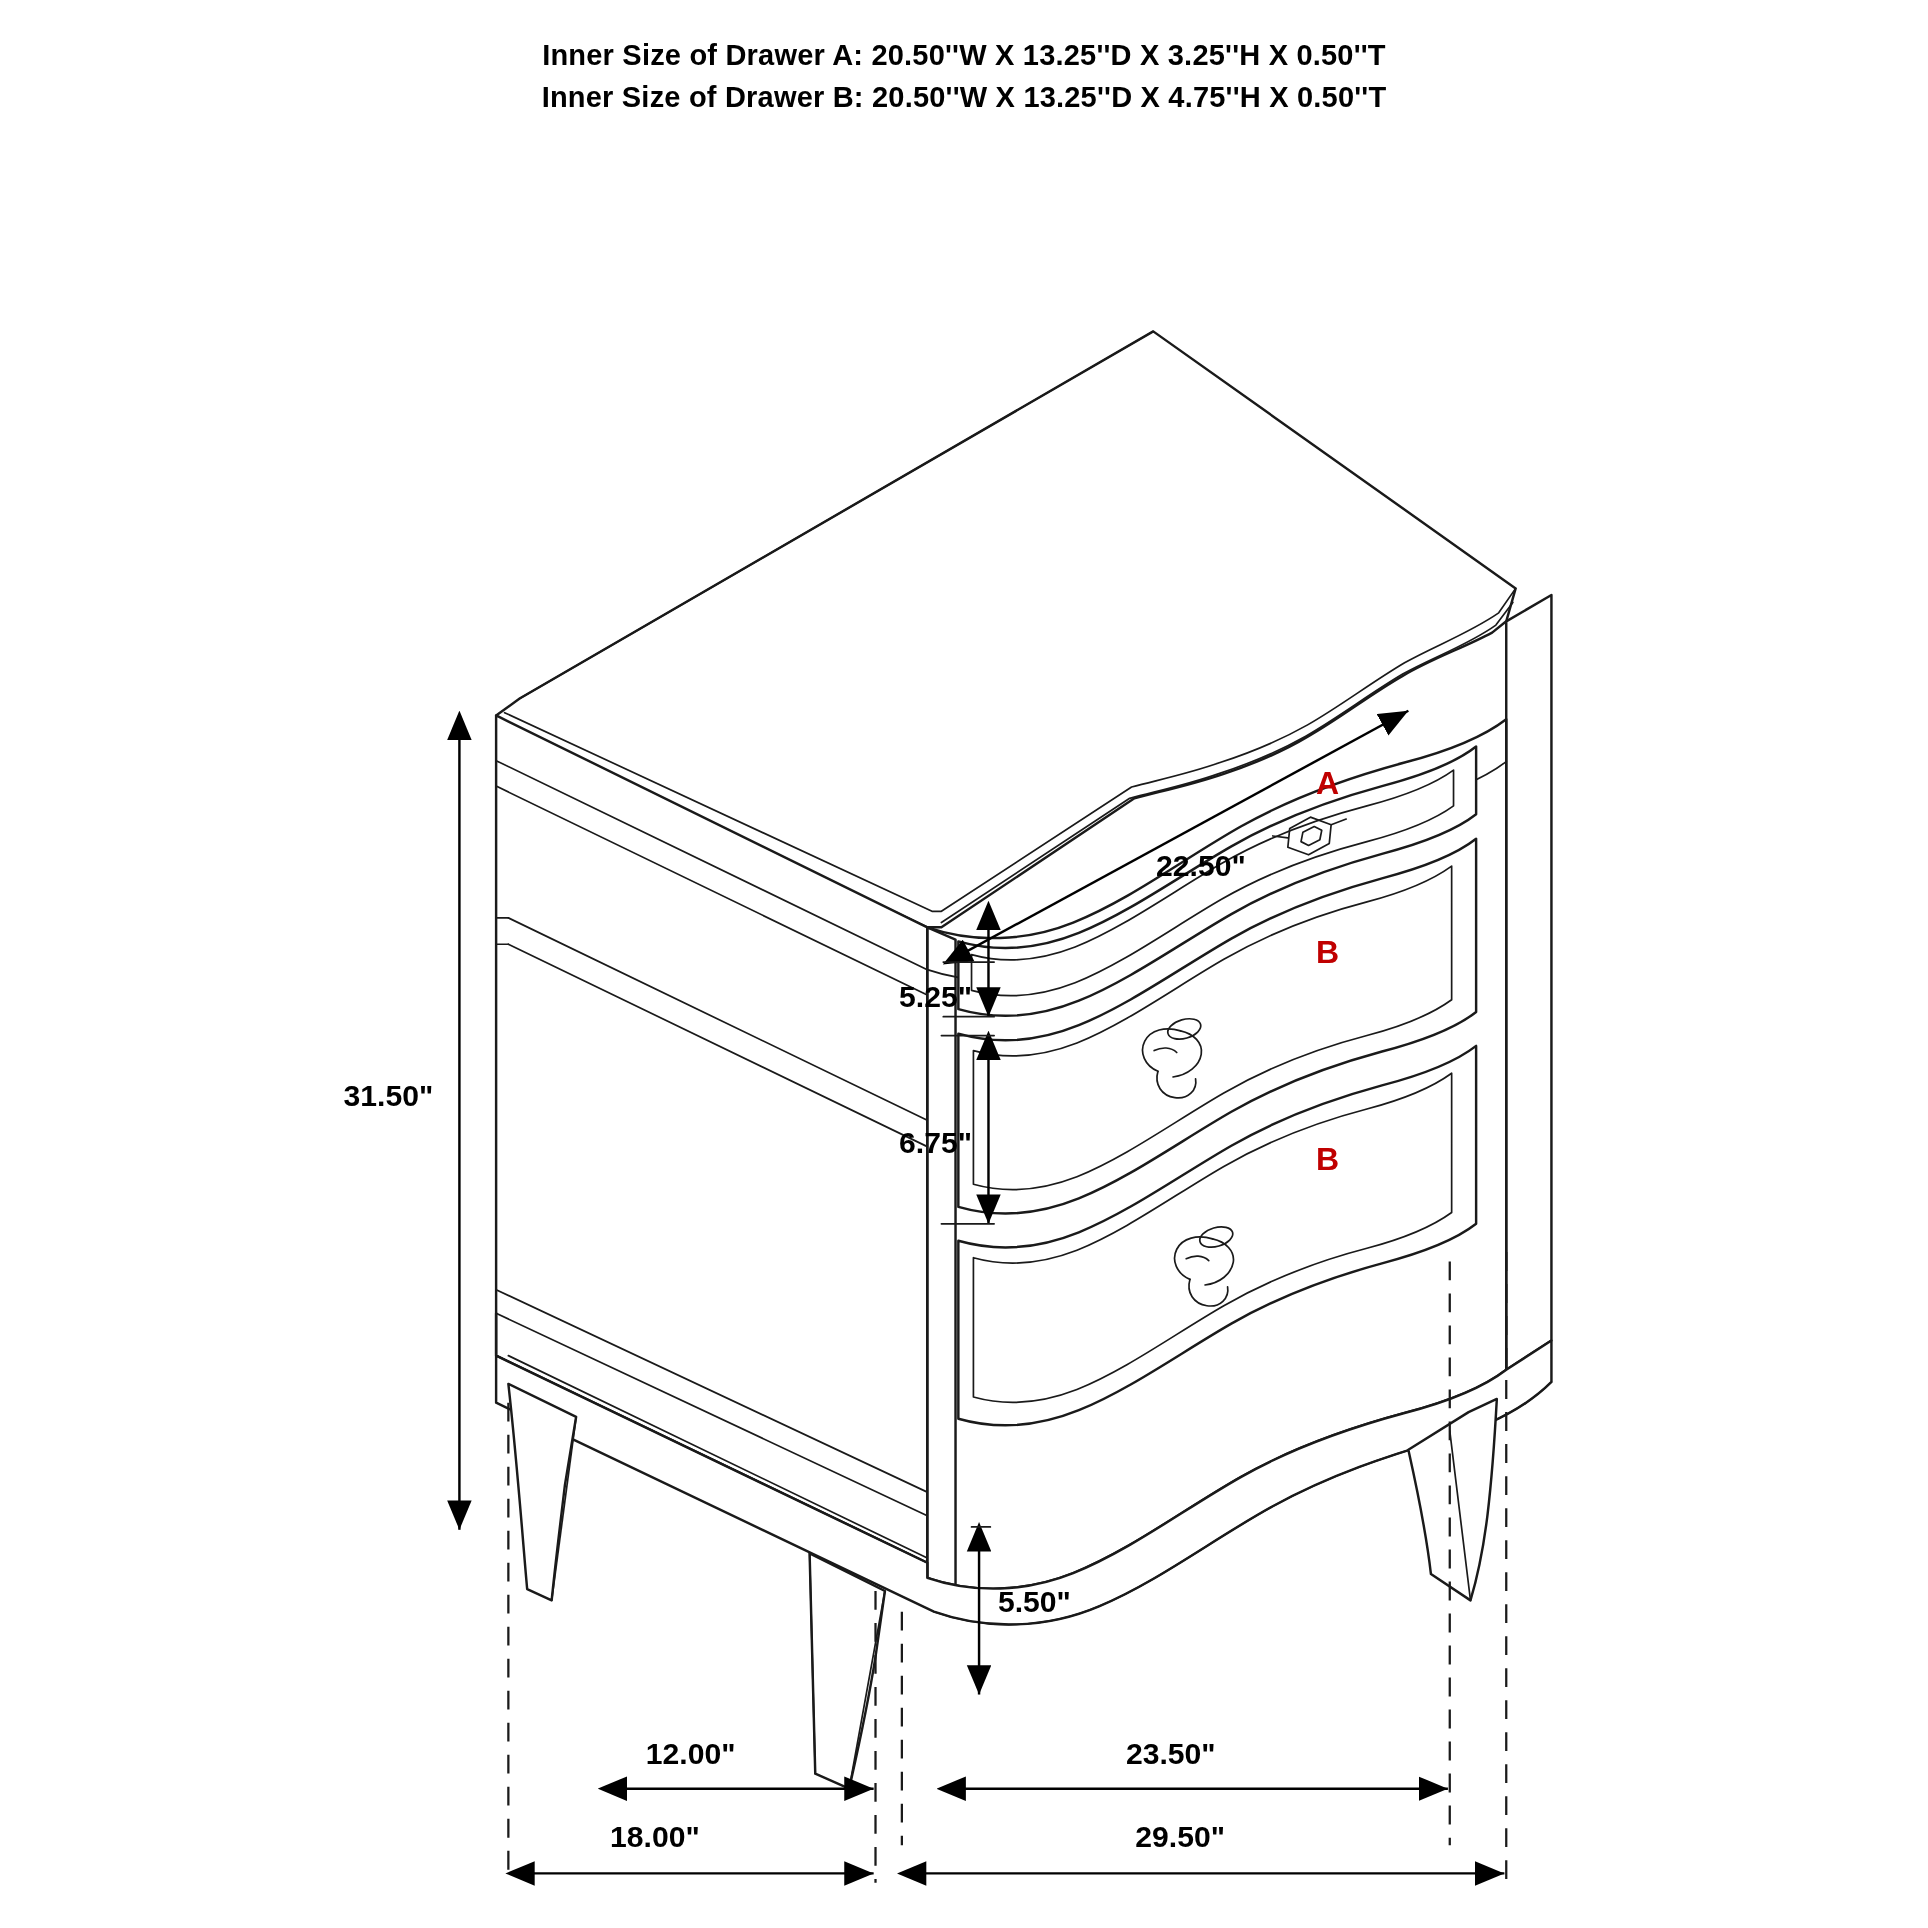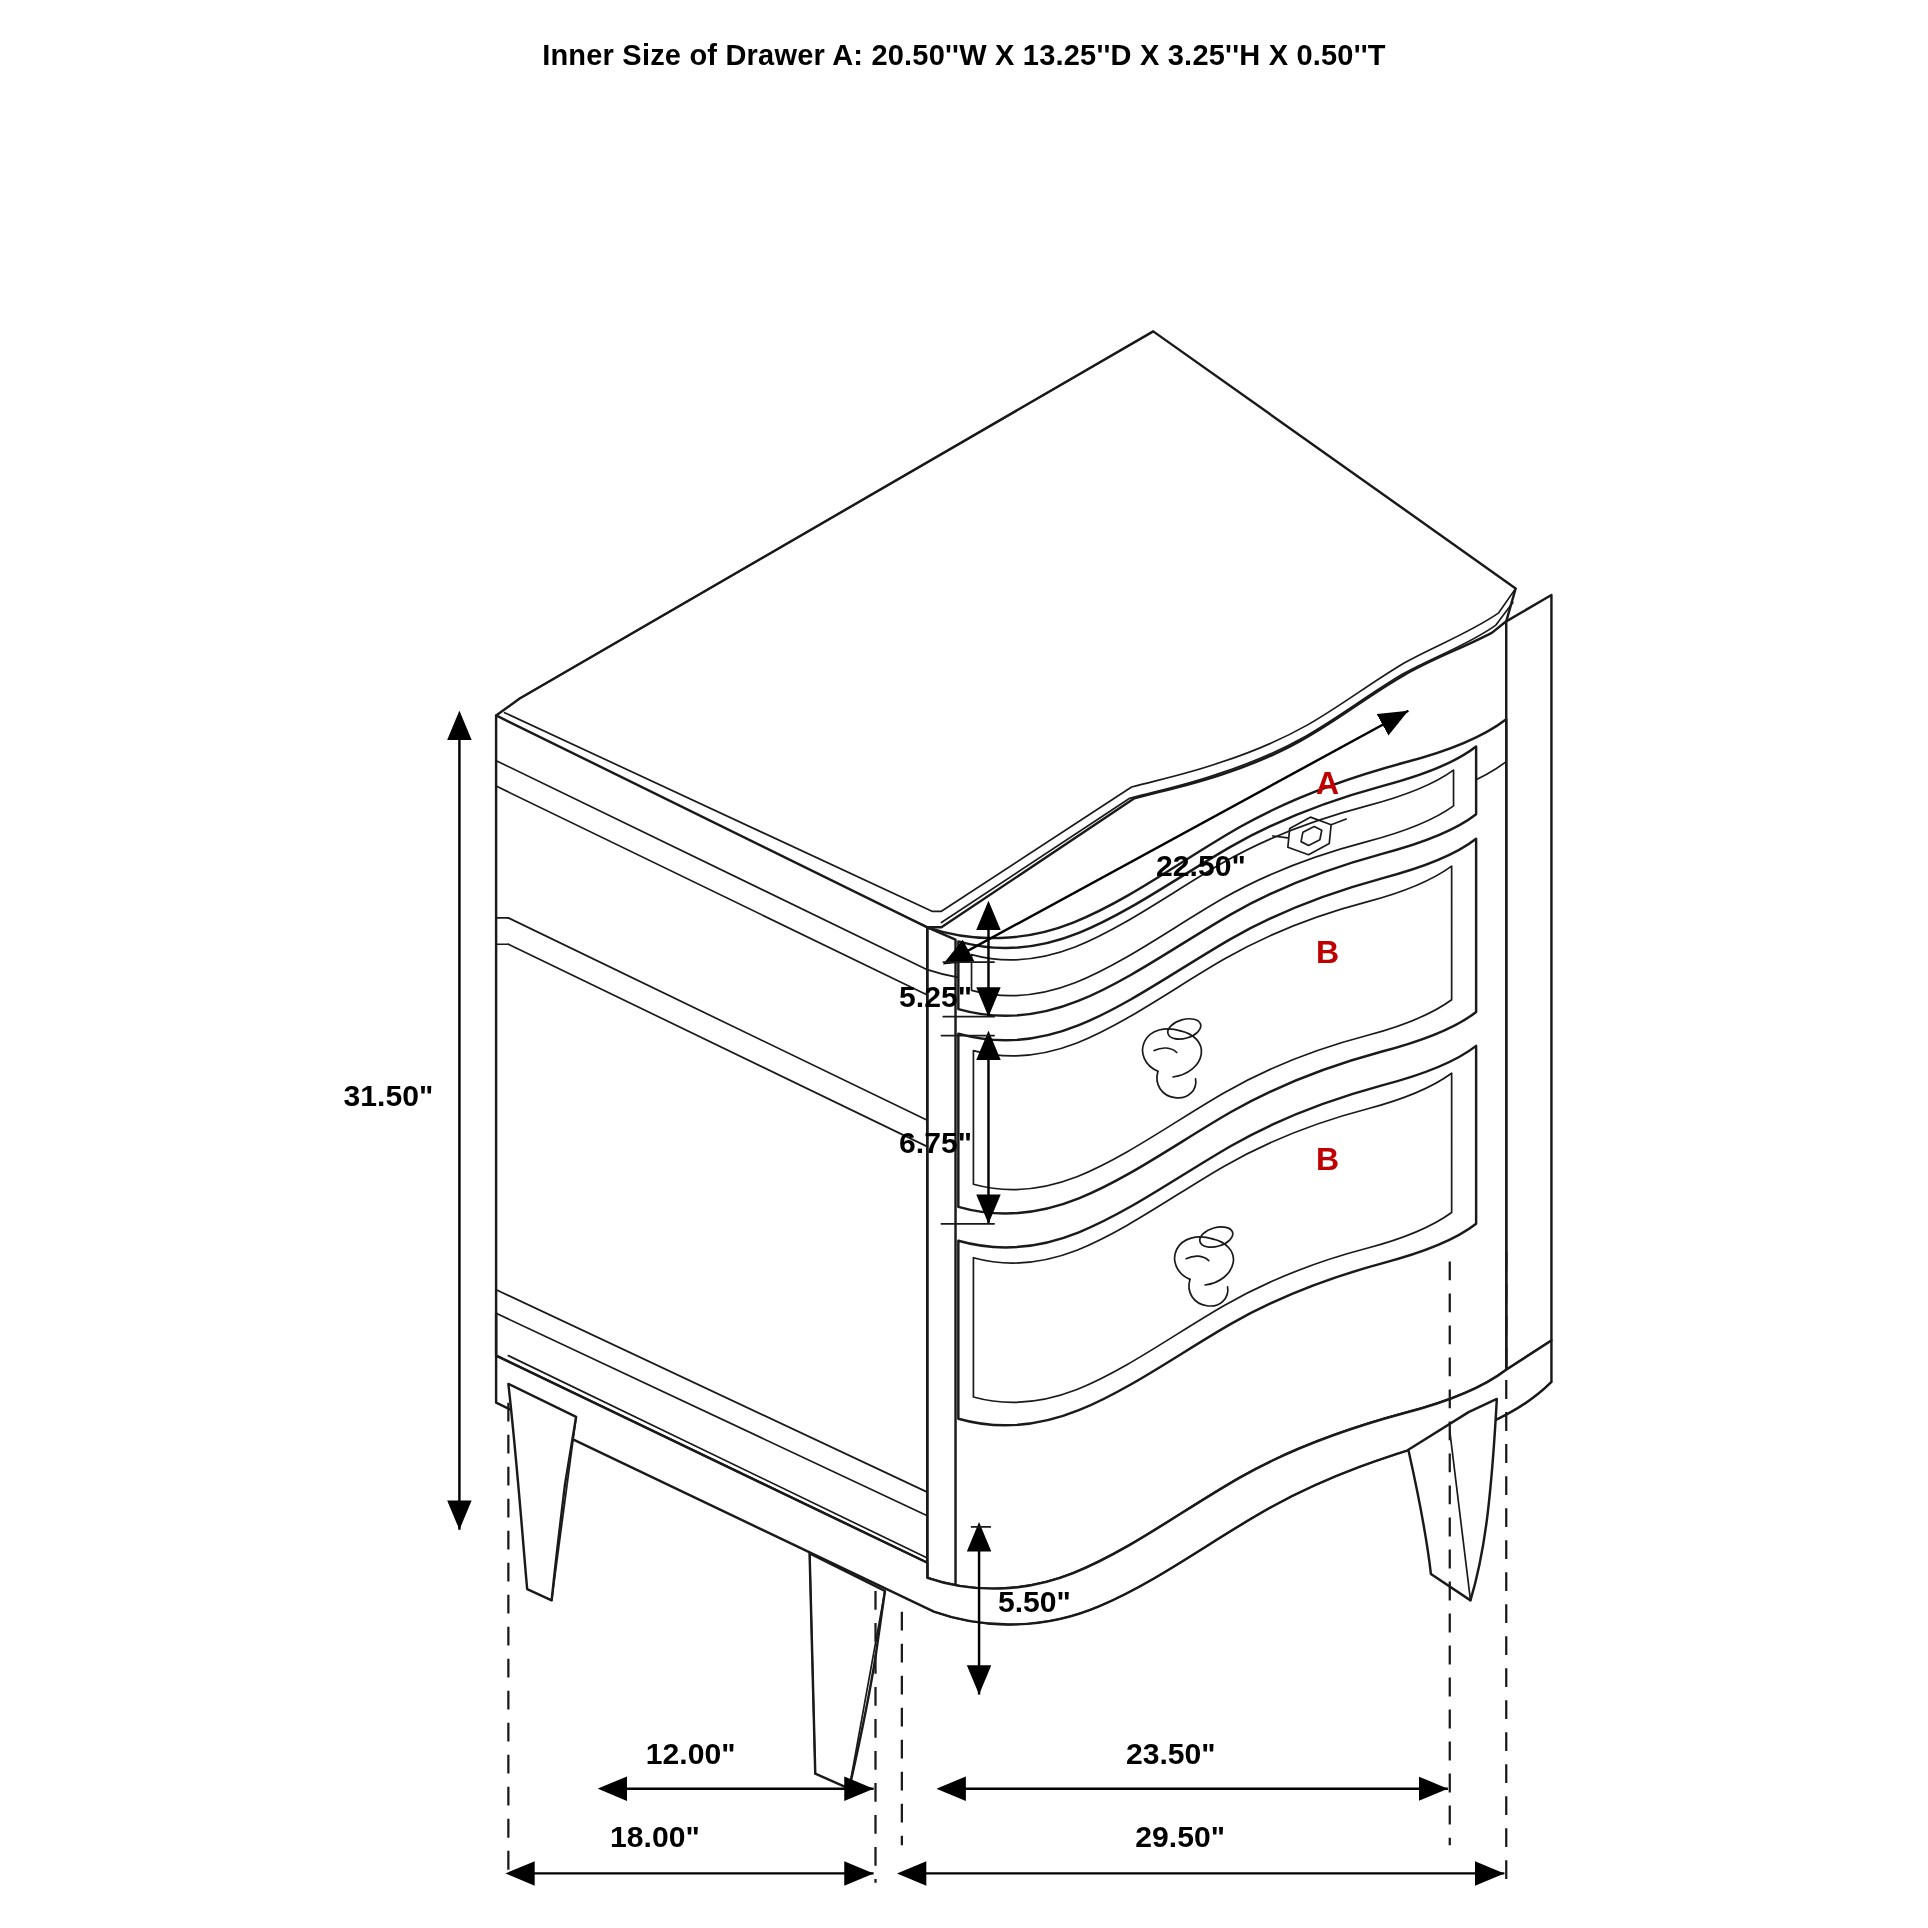--- a/index.html
+++ b/index.html
@@ -86,20 +86,21 @@
     stroke-width: 1.1;
   }
 </style>
 </head>
 <body>
 
 <div id="stage">
 
   <div class="header">
     <div class="line">Inner Size of Drawer A: 20.50''W X 13.25''D X 3.25''H X 0.50''T</div>
+    <div class="line">Inner Size of Drawer B: 20.50''W X 13.25''D X 4.75''H X 0.50''T</div>
   </div>
 
   <svg class="diagram" viewBox="0 0 2048 2048">
     <defs>
       <marker id="arrH" markerWidth="14" markerHeight="14" refX="12" refY="5" orient="auto" markerUnits="strokeWidth">
         <path d="M0,0 L12,5 L0,10 z" fill="#000"></path>
       </marker>
       <marker id="arrHs" markerWidth="14" markerHeight="14" refX="2" refY="5" orient="auto" markerUnits="strokeWidth">
         <path d="M12,0 L0,5 L12,10 z" fill="#000"></path>
       </marker>

